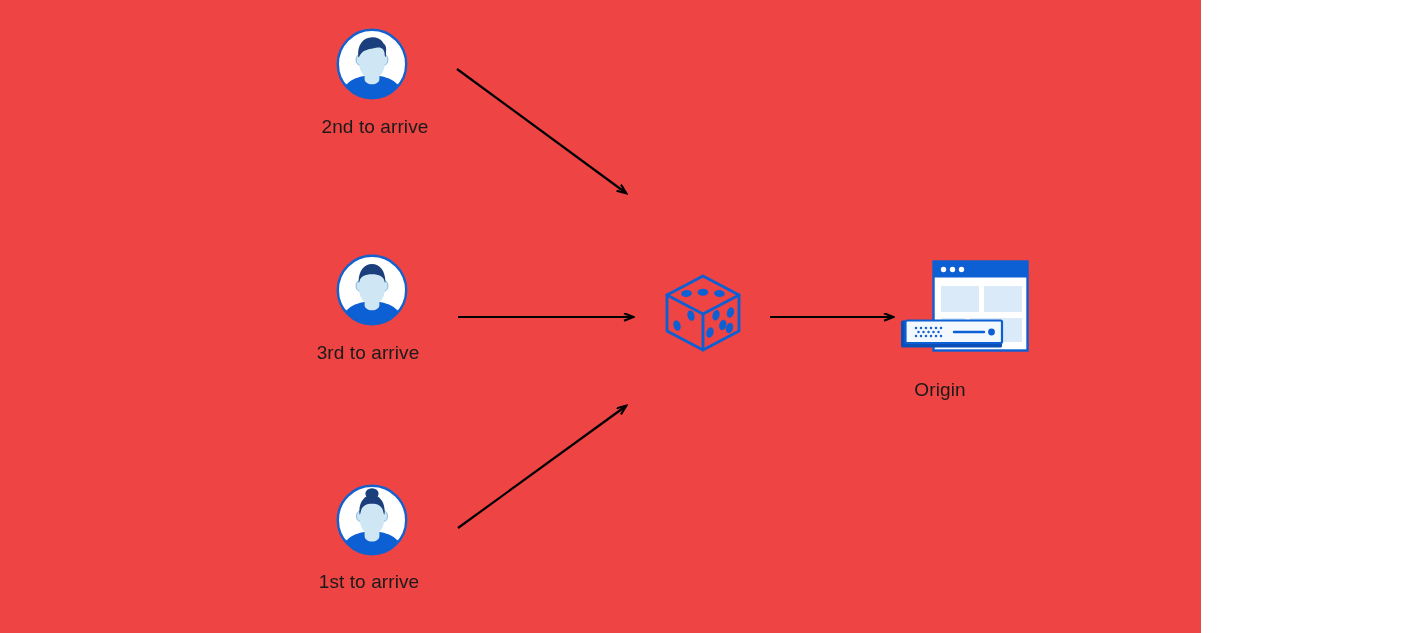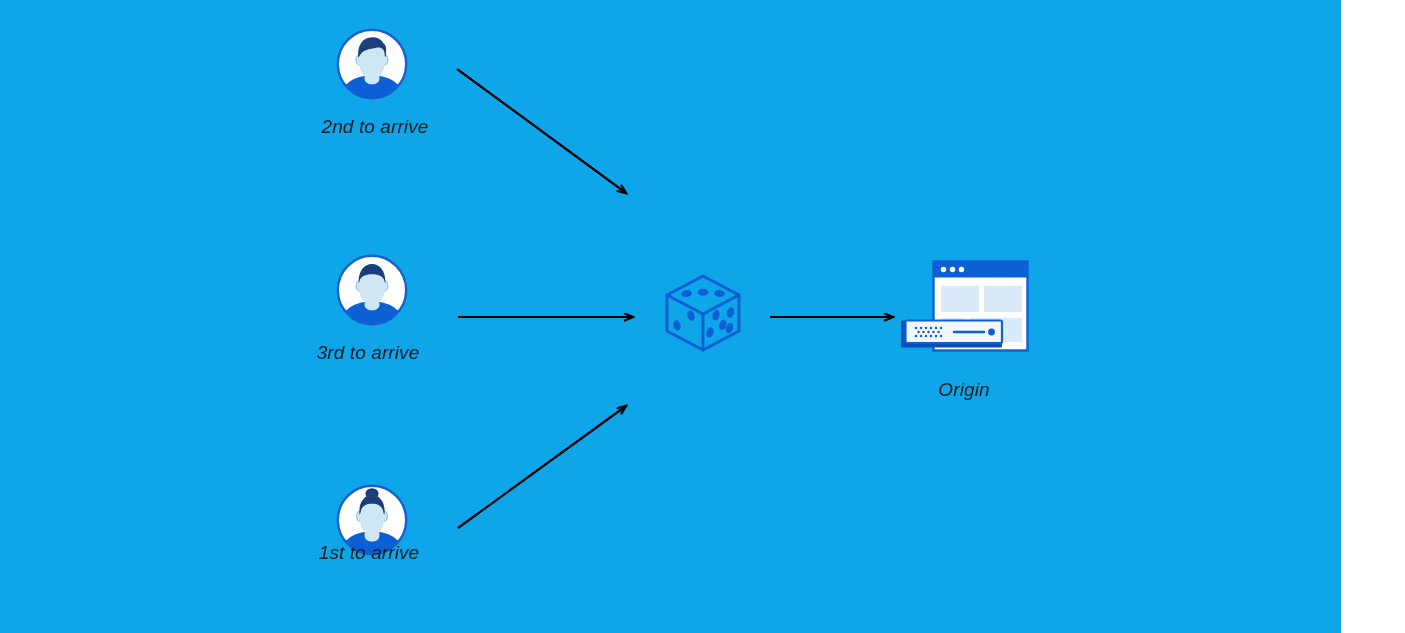--- a/index.html
+++ b/index.html
@@ -5,25 +5,24 @@
   html, body {
     margin: 0;
     padding: 0;
     background: #ffffff;
   }
   body {
     font-family: "Liberation Sans", sans-serif;
   }
   #canvas {
     position: relative;
-    width: 1341px;
+    width: 1201px;
     height: 633px;
-    background: #0ea5e9;
+    background: #ef4444;
     overflow: hidden;
-    font-style: italic;
   }
   .node {
     position: absolute;
   }
   .avatar-wrap {
     position: absolute;
     width: 76px;
     height: 76px;
   }
   .node-label {
@@ -125,21 +124,21 @@
           <path d="M 30.6 40.5 L 45.4 40.5 L 45.4 54 C 45.4 57.4 42.1 59.6 38 59.6 C 33.9 59.6 30.6 57.4 30.6 54 Z" fill="#cfe7f5"></path>
           <path d="M 30.6 44.2 C 33 47.4 43 47.4 45.4 44.2 L 45.4 40.5 L 30.6 40.5 Z" fill="#b9d9ee"></path>
           <ellipse cx="25.8" cy="34.2" rx="3.3" ry="5.1" fill="#cfe7f5" stroke="#6fa8d6" stroke-width="0.8"></ellipse>
           <ellipse cx="50.2" cy="34.2" rx="3.3" ry="5.1" fill="#cfe7f5" stroke="#6fa8d6" stroke-width="0.8"></ellipse>
           <path d="M 26.0 30.0 C 26.0 18.8 31.4 13.4 38 13.4 C 44.6 13.4 50.0 18.8 50.0 30.0 L 50.0 37.8 C 50.0 46.9 44.8 52.3 38 52.3 C 31.2 52.3 26.0 46.9 26.0 37.8 Z" fill="#cfe7f5"></path>
           <path d="M 25.4 31.5 C 24.6 20.6 30.2 13.0 38 13.0 C 45.8 13.0 51.4 20.6 50.6 31.5 C 50.4 33.6 49.8 32.6 49.2 29.4 C 48.2 24.2 44.0 21.8 38 21.8 C 32.0 21.8 27.8 24.2 26.8 29.4 C 26.2 32.6 25.6 33.6 25.4 31.5 Z" fill="#1b3f7d"></path>
           <ellipse cx="38" cy="11.6" rx="6.6" ry="5.4" fill="#1b3f7d"></ellipse>
         </g>
       </svg>
     </div>
-    <div class="node-label" style="left: 69px; top: 542px; width: 600px; transform: none;">1st to arrive</div>
+    <div class="node-label" style="left: 69px; top: 571px; width: 600px; transform: none;">1st to arrive</div>
   </div>
 
   <div class="node" id="node-dice">
     <div style="position: absolute; width: 86px; height: 86px; left: 660px; top: 270px;">
       <svg class="icon-svg" width="86" height="86" viewBox="0 0 86 86">
         <g fill="none" stroke="#0d5fd4" stroke-width="2.9" stroke-linejoin="round" stroke-linecap="round">
           <path d="M 43 6 L 79 25 L 79 61 L 43 80 L 7 61 L 7 25 Z"></path>
           <path d="M 7 25 L 43 44 L 79 25"></path>
           <path d="M 43 44 L 43 80"></path>
         </g>
@@ -199,16 +198,16 @@
             <circle cx="30" cy="78" r="1.25"></circle>
               <circle cx="35" cy="78" r="1.25"></circle>
             <circle cx="40" cy="78" r="1.25"></circle>
               <circle cx="45" cy="78" r="1.25"></circle>
           </g>
           <line x1="58" y1="74" x2="88" y2="74" stroke="#0d5fd4" stroke-width="2.4" stroke-linecap="round"></line>
           <circle cx="95.5" cy="74" r="3.4" fill="#0d5fd4"></circle>
         </g>
       </svg>
     </div>
-    <div class="node-label" style="left: 664px; top: 379px; width: 600px; transform: none;">Origin</div>
+    <div class="node-label" style="left: 640px; top: 379px; width: 600px; transform: none;">Origin</div>
   </div>
 
 </div>
 
 </body></html>

